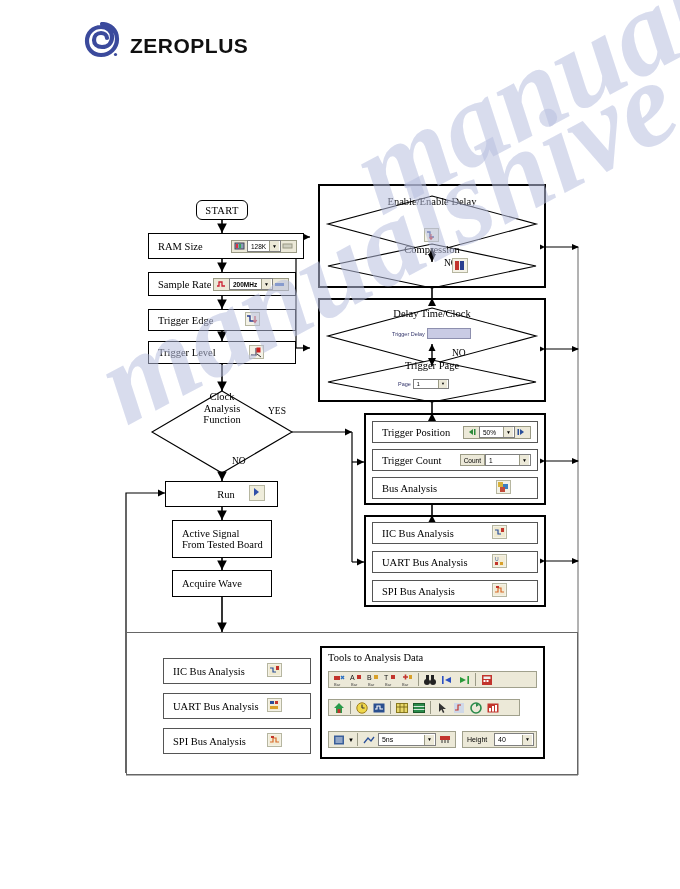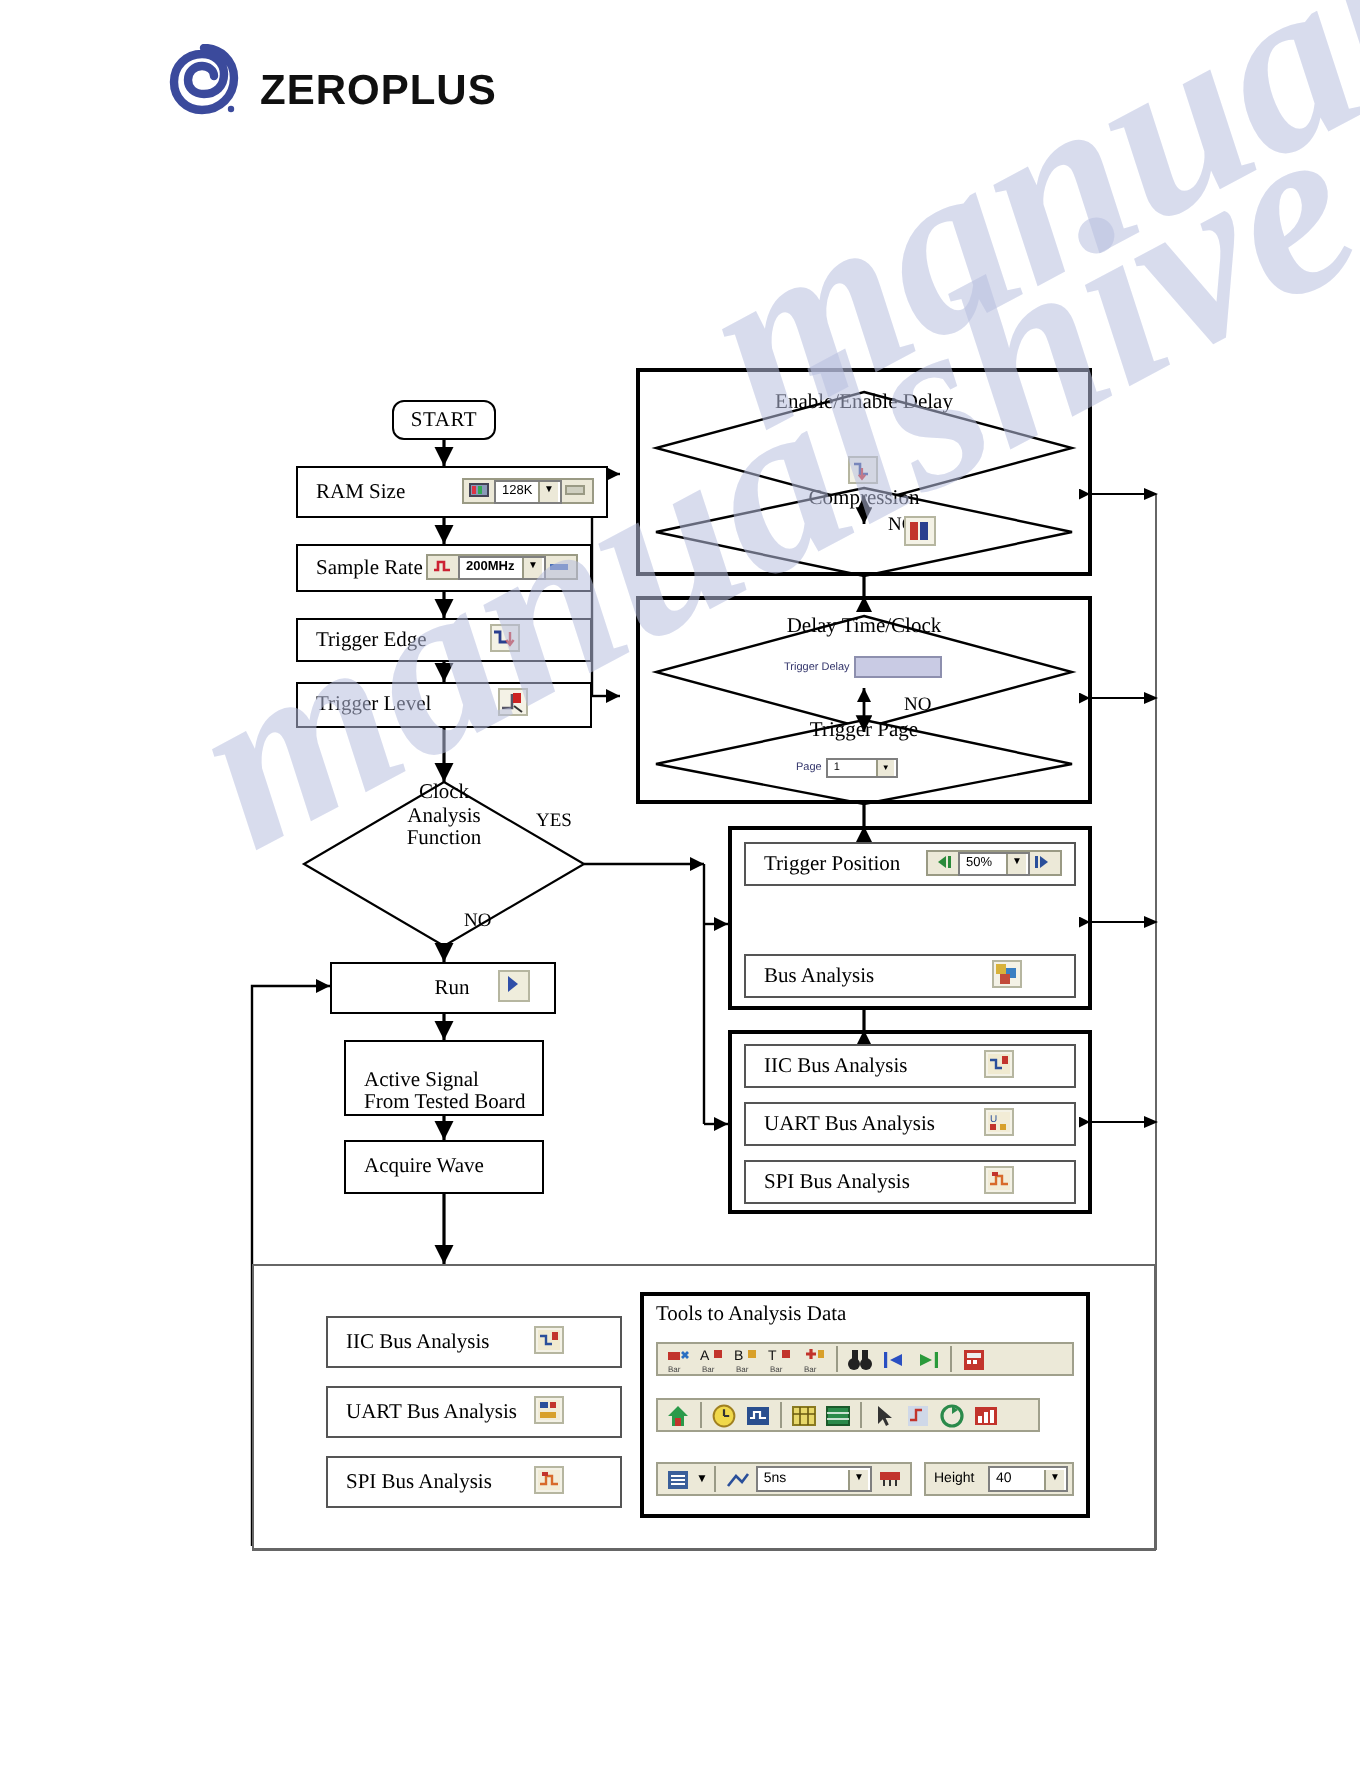--- a/index.html
+++ b/index.html
@@ -276,21 +276,21 @@
     <span class="lbl">Run</span>
     <span class="wid" style="right:12px;">
       <span style="display:inline-block;width:14px;height:14px;background:#efeddc;border:1px solid #b6b6a0;position:relative;">
         <svg width="12" height="12" viewBox="0 0 12 12" style="position:absolute;left:0;top:0;">
           <path d="M4 2 L9 6 L4 10 z" fill="#2f4fa8"></path>
         </svg>
       </span>
     </span>
   </div>
 
-  <div class="node" style="left:172px;top:520px;width:100px;height:38px;flex-direction:column;align-items:flex-start;justify-content:flex-end;">
+  <div class="node" style="left:172px;top:520px;width:100px;height:38px;flex-direction:column;align-items:flex-start;justify-content:center;">
     <span class="lbl">Active Signal</span>
     <span class="lbl">From Tested Board</span>
   </div>
 
   <div class="node" style="left:172px;top:570px;width:100px;height:27px;">
     <span class="lbl">Acquire Wave</span>
   </div>
 
   <div class="frame thick" style="left:318px;top:184px;width:228px;height:104px;"></div>
   <div class="diamond" style="left:328px;top:196px;width:208px;height:56px;">
@@ -364,20 +364,30 @@
         <span class="ico">
           <svg width="11" height="10" viewBox="0 0 11 10">
               <path d="M4 2 L8 5 L4 8 z" fill="#2a4f9a"></path>
               <rect x="1.5" y="2" width="1.5" height="6" fill="#2a4f9a"></rect>
             </svg>
         </span>
       </span>
     </span>
   </div>
 
+  <div class="node thin" style="left:372px;top:449px;width:166px;height:22px;">
+    <span class="lbl">Trigger Count</span>
+    <span class="wid" style="right:6px;display:flex;align-items:center;">
+      <span class="labelmini">Count</span>
+      <span class="combo" style="width:46px;">
+        <span class="cval">1</span>
+        <span class="carrow">▼</span>
+      </span>
+    </span>
+  </div>
 
   <div class="node thin" style="left:372px;top:477px;width:166px;height:22px;">
     <span class="lbl">Bus Analysis</span>
     <span class="wid" style="right:26px;">
       <span class="icobox">
         <svg width="13" height="12" viewBox="0 0 13 12" style="position:absolute;left:0;top:0;">
           <rect x="1" y="1" width="5" height="5" fill="#d8b23a"></rect>
           <rect x="6" y="3" width="5" height="5" fill="#3a7fc2"></rect>
           <rect x="3" y="6" width="5" height="5" fill="#c24b3a"></rect>
         </svg>

